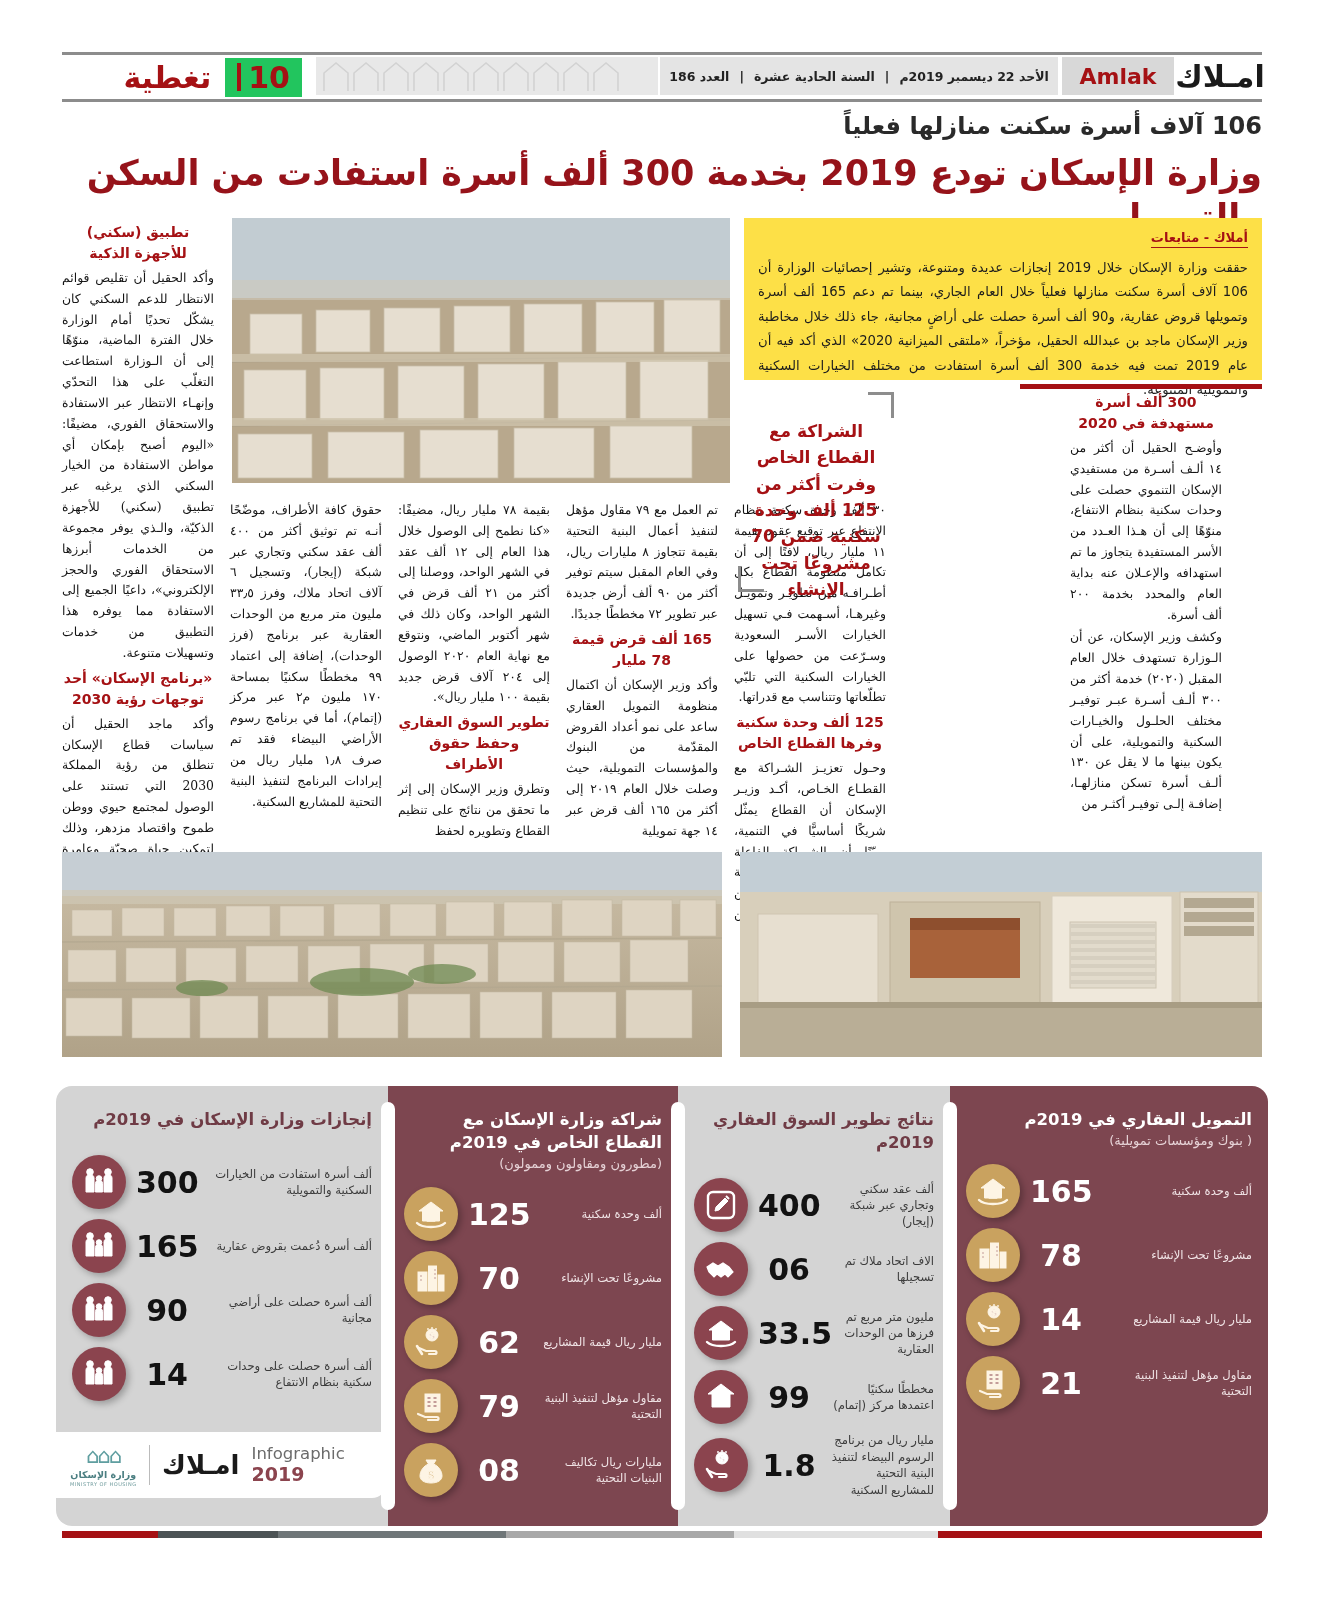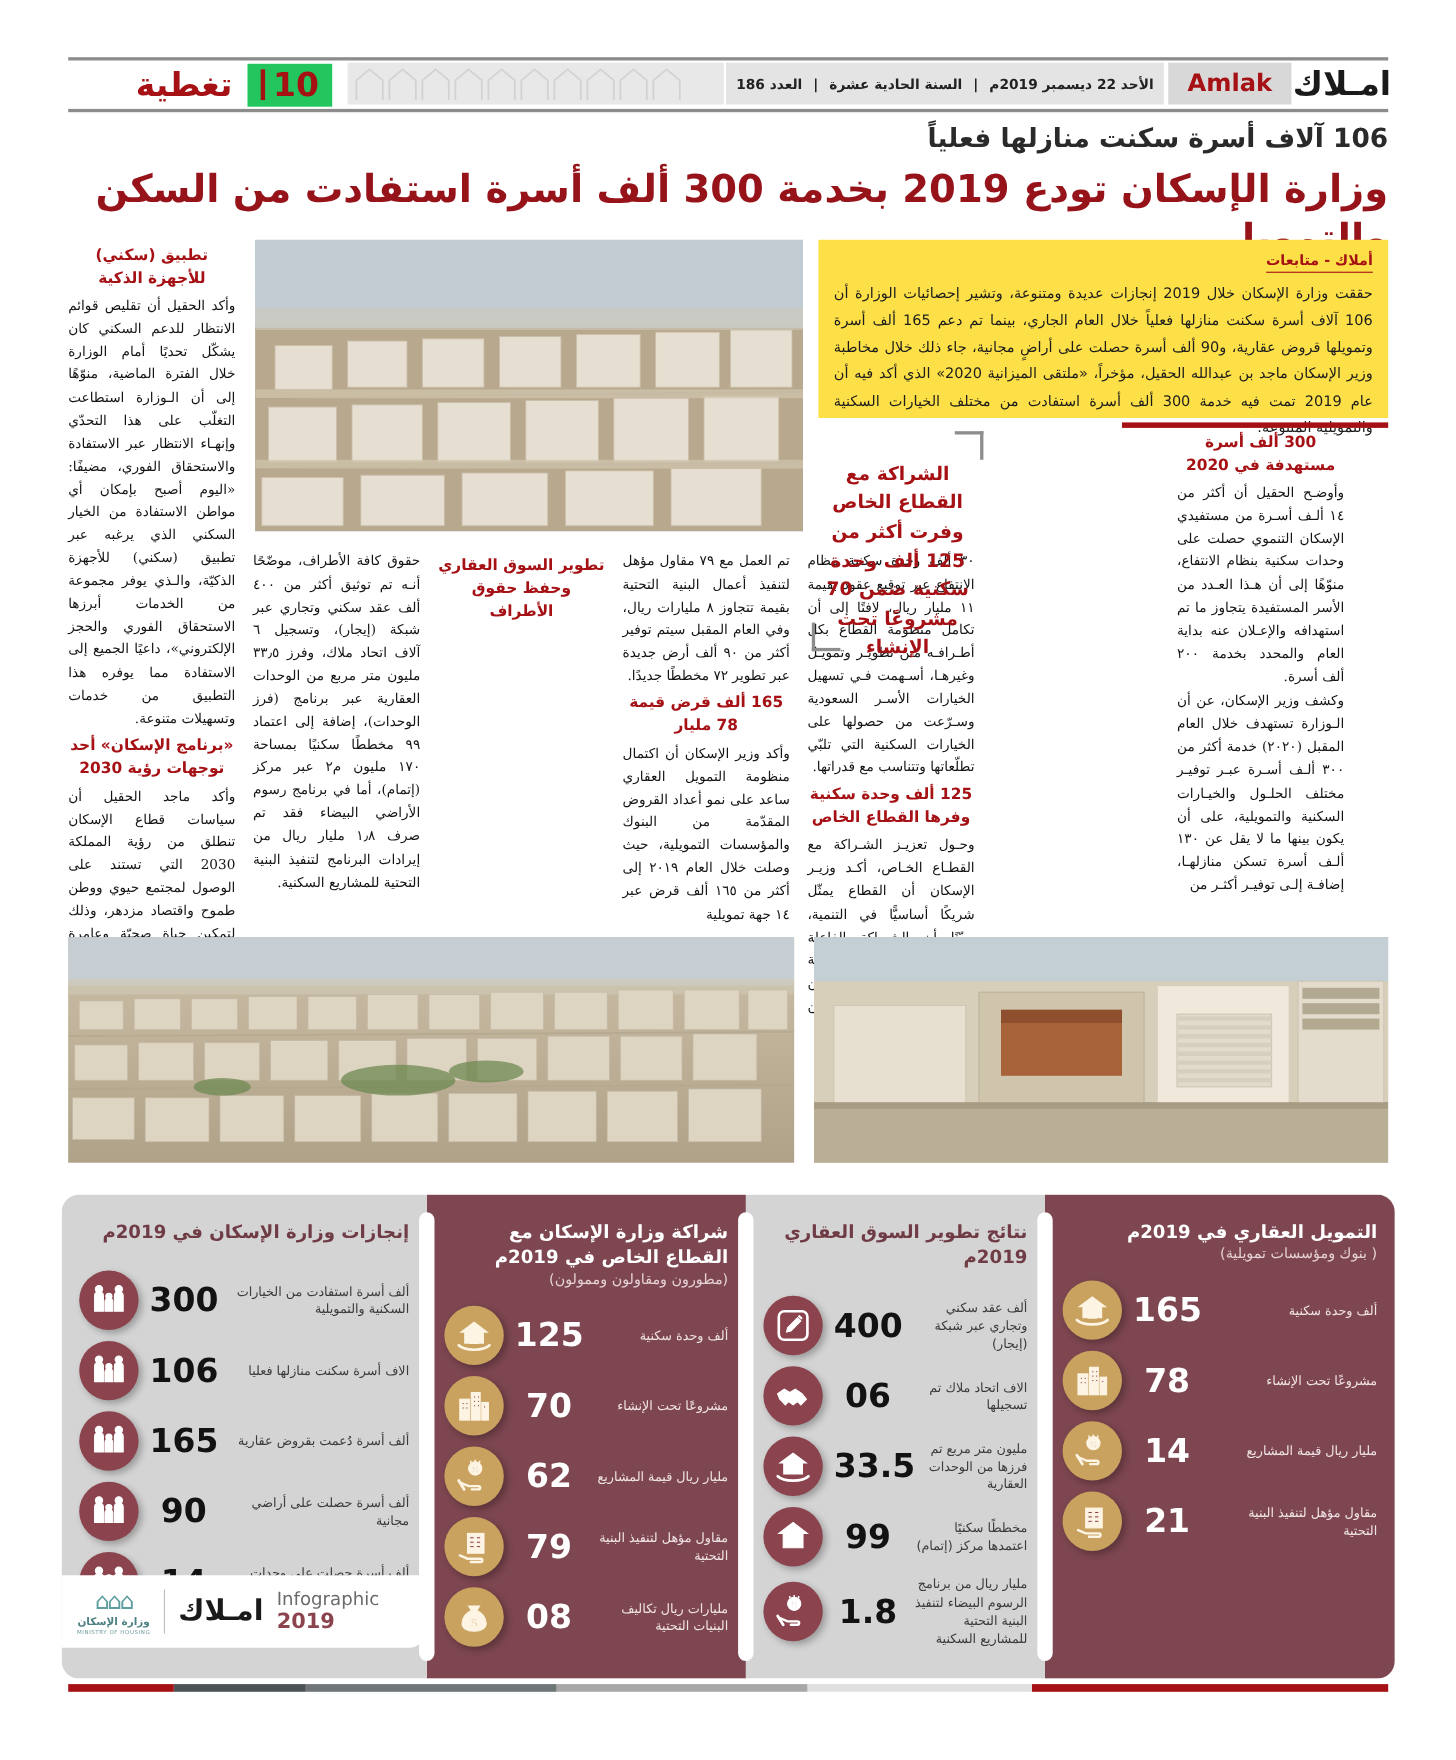--- a/index.html
+++ b/index.html
@@ -334,21 +334,23 @@
       <p>وأكد الحقيل أن تقليص قوائم الانتظار للدعم السكني كان يشكّل تحديًا أمام الوزارة خلال الفترة الماضية، منوّهًا إلى أن الـوزارة استطاعت التغلّب على هذا التحدّي وإنهـاء الانتظار عبر الاستفادة والاستحقاق الفوري، مضيفًا: «اليوم أصبح بإمكان أي مواطن الاستفادة من الخيار السكني الذي يرغبه عبر تطبيق (سكني) للأجهزة الذكيّة، والـذي يوفر مجموعة من الخدمات أبرزها الاستحقاق الفوري والحجز الإلكتروني»، داعيًا الجميع إلى الاستفادة مما يوفره هذا التطبيق من خدمات وتسهيلات متنوعة.</p>
       <div class="sub-red">«برنامج الإسكان» أحد توجهات رؤية 2030</div>
       <p>وأكد ماجد الحقيل أن سياسات قطاع الإسكان تنطلق من رؤية المملكة 2030 التي تستند على الوصول لمجتمع حيوي ووطن طموح واقتصاد مزدهر، وذلك لتمكين حياة صحيّة وعامرة تتيح فرص تملك المسكن الملائم للأسر.</p>
     </div>
 
     <div class="col col-2" style="top:282px;">
       <p>حقوق كافة الأطراف، موضّحًا أنـه تم توثيق أكثر من ٤٠٠ ألف عقد سكني وتجاري عبر شبكة (إيجار)، وتسجيل ٦ آلاف اتحاد ملاك، وفرز ٣٣٫٥ مليون متر مربع من الوحدات العقارية عبر برنامج (فرز الوحدات)، إضافة إلى اعتماد ٩٩ مخططًا سكنيًا بمساحة ١٧٠ مليون م٢ عبر مركز (إتمام)، أما في برنامج رسوم الأراضي البيضاء فقد تم صرف ١٫٨ مليار ريال من إيرادات البرنامج لتنفيذ البنية التحتية للمشاريع السكنية.</p>
     </div>
 
     <div class="col col-3">
+      <p>بقيمة ٧٨ مليار ريال، مضيفًا: «كنا نطمح إلى الوصول خلال هذا العام إلى ١٢ ألف عقد في الشهر الواحد، ووصلنا إلى أكثر من ٢١ ألف قرض في الشهر الواحد، وكان ذلك في شهر أكتوبر الماضي، ونتوقع مع نهاية العام ٢٠٢٠ الوصول إلى ٢٠٤ آلاف قرض جديد بقيمة ١٠٠ مليار ريال».</p>
       <div class="sub-red">تطوير السوق العقاري وحفظ حقوق الأطراف</div>
+      <p>وتطرق وزير الإسكان إلى إثر ما تحقق من نتائج على تنظيم القطاع وتطويره لحفظ</p>
     </div>
 
     <div class="col col-4">
       <p>تم العمل مع ٧٩ مقاول مؤهل لتنفيذ أعمال البنية التحتية بقيمة تتجاوز ٨ مليارات ريال، وفي العام المقبل سيتم توفير أكثر من ٩٠ ألف أرض جديدة عبر تطوير ٧٢ مخططًا جديدًا.</p>
       <div class="sub-red">165 ألف قرض قيمة 78 مليار</div>
       <p>وأكد وزير الإسكان أن اكتمال منظومة التمويل العقاري ساعد على نمو أعداد القروض المقدّمة من البنوك والمؤسسات التمويلية، حيث وصلت خلال العام ٢٠١٩ إلى أكثر من ١٦٥ ألف قرض عبر ١٤ جهة تمويلية</p>
     </div>
 
     <div class="col col-5">
       <p>٣٠ ألف وحدة سكنية بنظام الانتفاع عبر توقيع عقود بقيمة ١١ مليار ريال، لافتًا إلى أن تكامل منظومة القطاع بكل أطـرافـه مـن تطويـر وتمويـل وغيرهـا، أسـهمت فـي تسهيل الخيارات الأسـر السعودية وسـرّعت من حصولها على الخيارات السكنية التي تلبّي تطلّعاتها وتتناسب مع قدراتها.</p>
@@ -709,34 +711,20 @@
             <div class="badge">
               <svg viewBox="0 0 32 32">
                 <circle cx="7" cy="6" r="3.3"></circle>
                 <path d="M3 12c0-2.2 1.8-3.6 4-3.6s4 1.4 4 3.6v14H3z"></path>
                 <circle cx="25" cy="6" r="3.3"></circle>
                 <path d="M21 12c0-2.2 1.8-3.6 4-3.6s4 1.4 4 3.6v14h-8z"></path>
                 <circle cx="16" cy="12.5" r="2.8"></circle>
                 <path d="M12.4 17.5c0-2 1.6-3.2 3.6-3.2s3.6 1.2 3.6 3.2V26h-7.2z"></path>
               </svg>
             </div>
-            <div class="num">106</div>
-            <div class="cap">الاف أسرة سكنت منازلها فعليا</div>
-          </div>
-          <div class="row">
-            <div class="badge">
-              <svg viewBox="0 0 32 32">
-                <circle cx="7" cy="6" r="3.3"></circle>
-                <path d="M3 12c0-2.2 1.8-3.6 4-3.6s4 1.4 4 3.6v14H3z"></path>
-                <circle cx="25" cy="6" r="3.3"></circle>
-                <path d="M21 12c0-2.2 1.8-3.6 4-3.6s4 1.4 4 3.6v14h-8z"></path>
-                <circle cx="16" cy="12.5" r="2.8"></circle>
-                <path d="M12.4 17.5c0-2 1.6-3.2 3.6-3.2s3.6 1.2 3.6 3.2V26h-7.2z"></path>
-              </svg>
-            </div>
             <div class="num">165</div>
             <div class="cap">ألف أسرة دُعمت بقروض عقارية</div>
           </div>
           <div class="row">
             <div class="badge">
               <svg viewBox="0 0 32 32">
                 <circle cx="7" cy="6" r="3.3"></circle>
                 <path d="M3 12c0-2.2 1.8-3.6 4-3.6s4 1.4 4 3.6v14H3z"></path>
                 <circle cx="25" cy="6" r="3.3"></circle>
                 <path d="M21 12c0-2.2 1.8-3.6 4-3.6s4 1.4 4 3.6v14h-8z"></path>

